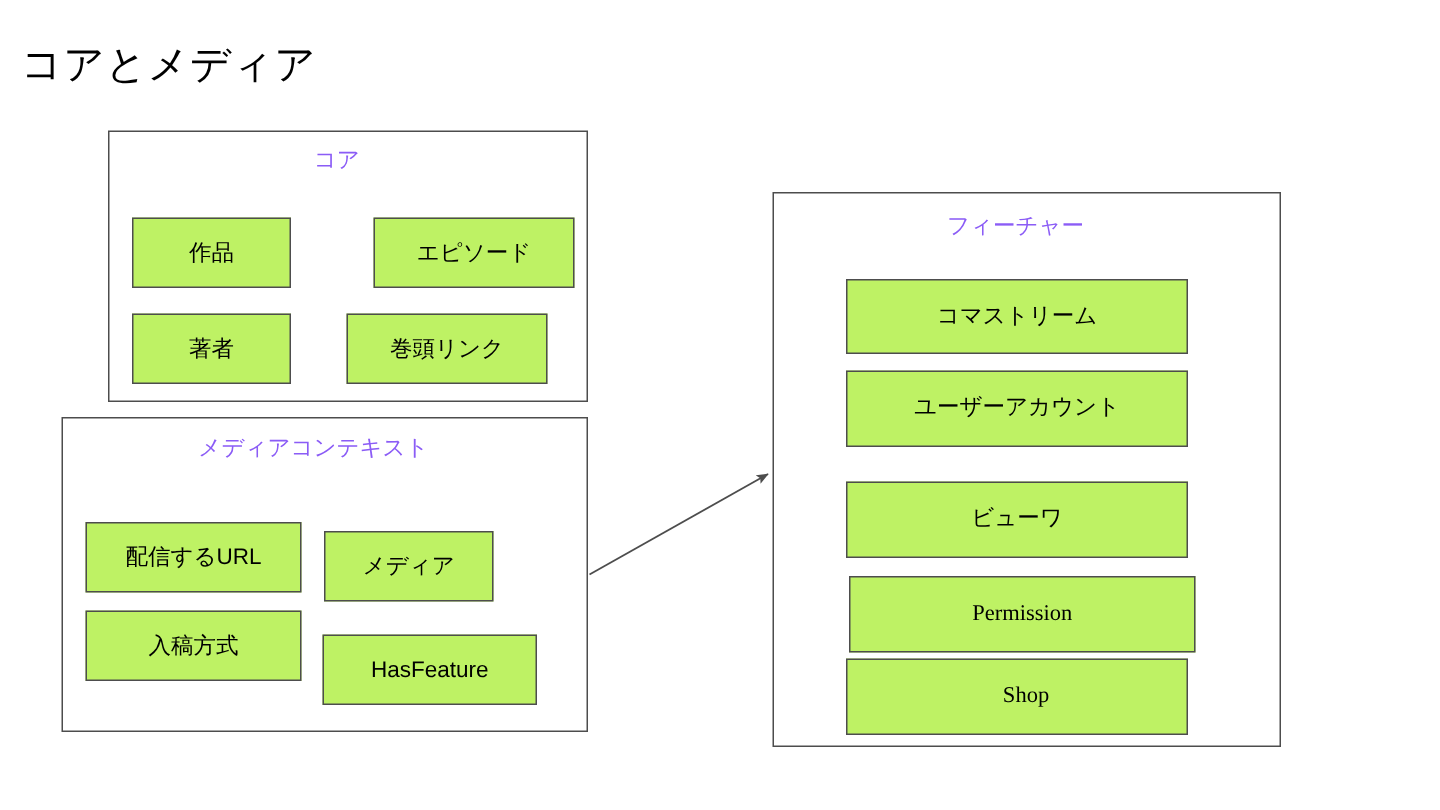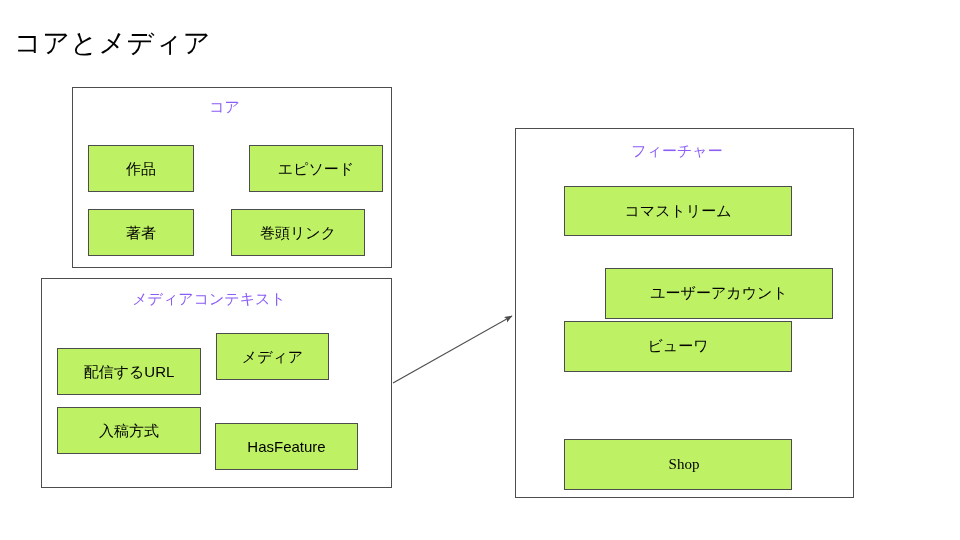--- a/index.html
+++ b/index.html
@@ -97,27 +97,27 @@
   }
 
   
   .core-n1 { left: 15px;  top: 57px;  width: 106px; height: 47px; }
   .core-n2 { left: 176px; top: 57px;  width: 134px; height: 47px; }
   .core-n3 { left: 15px;  top: 121px; width: 106px; height: 47px; }
   .core-n4 { left: 158px; top: 121px; width: 134px; height: 47px; }
 
   
   .media-n1 { left: 15px;  top: 69px;  width: 144px; height: 47px; text-align: center; }
-  .media-n2 { left: 174px; top: 54px;  width: 113px; height: 47px; }
+  .media-n2 { left: 174px; top: 75px;  width: 113px; height: 47px; }
   .media-n3 { left: 15px;  top: 128px; width: 144px; height: 47px; }
   .media-n4 { left: 173px; top: 144px; width: 143px; height: 47px; }
 
   
   .feat-n1 { left: 48px; top: 57px;  width: 228px; height: 50px; }
-  .feat-n2 { left: 48px; top: 139px; width: 228px; height: 51px; margin-left: 41px; }
+  .feat-n2 { left: 48px; top: 118px; width: 228px; height: 51px; }
   .feat-n3 { left: 48px; top: 192px; width: 228px; height: 51px; }
   .feat-n4 { left: 50px; top: 255px; width: 231px; height: 51px; }
   .feat-n5 { left: 48px; top: 310px; width: 228px; height: 51px; padding-left: 12px; }
 
   #connector-layer {
     position: absolute;
     left: 0;
     top: 0;
     width: 960px;
     height: 540px;
@@ -145,20 +145,21 @@
     <div class="node media-n2">メディア</div>
     <div class="node media-n3">入稿方式</div>
     <div class="node media-n4">HasFeature</div>
   </div>
 
   <div class="group" id="group-feature">
     <div class="group-title">フィーチャー</div>
     <div class="node feat-n1">コマストリーム</div>
     <div class="node feat-n2">ユーザーアカウント</div>
     <div class="node feat-n3">ビューワ</div>
+    <div class="node feat-n4">Permission</div>
     <div class="node feat-n5">Shop</div>
   </div>
 
   <svg id="connector-layer" viewBox="0 0 960 540" xmlns="http://www.w3.org/2000/svg">
     <defs>
       <marker id="arrowhead" markerWidth="9" markerHeight="9" refX="7.5" refY="3.2" orient="auto" markerUnits="userSpaceOnUse">
         <path d="M0,0 L8,3.2 L0,6.4 L1.6,3.2 Z" fill="#4d4d4d"></path>
       </marker>
     </defs>
     <line x1="393" y1="383" x2="512" y2="316" stroke="#4d4d4d" stroke-width="1.2" marker-end="url(#arrowhead)"></line>

